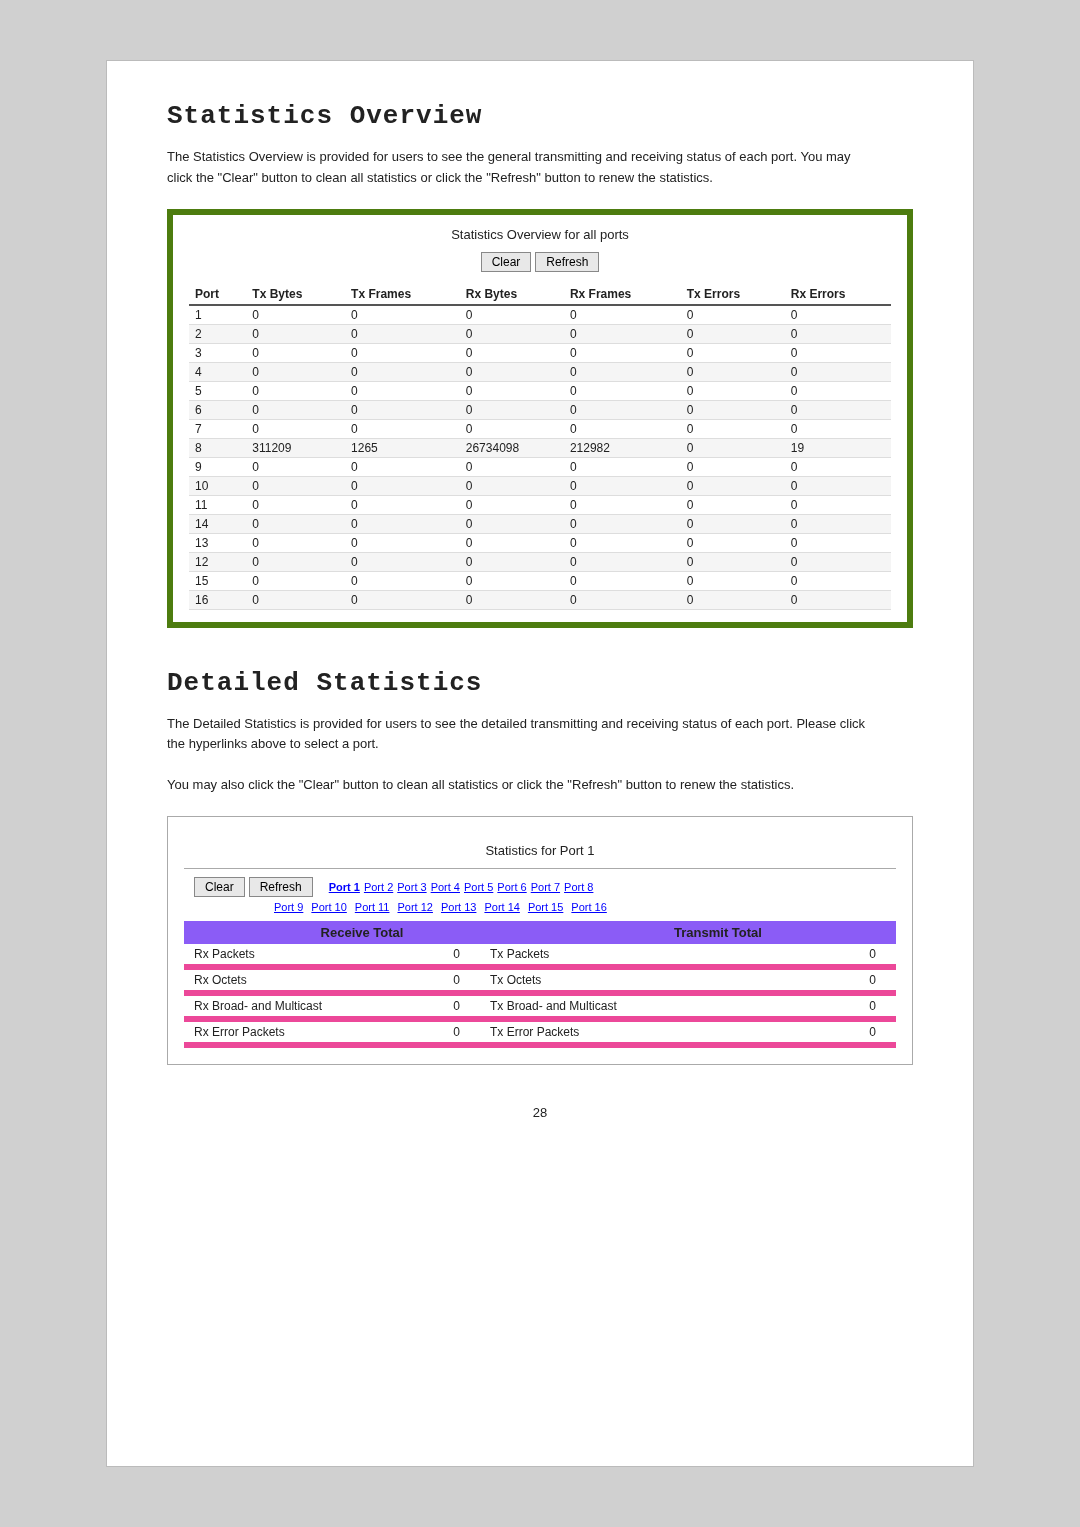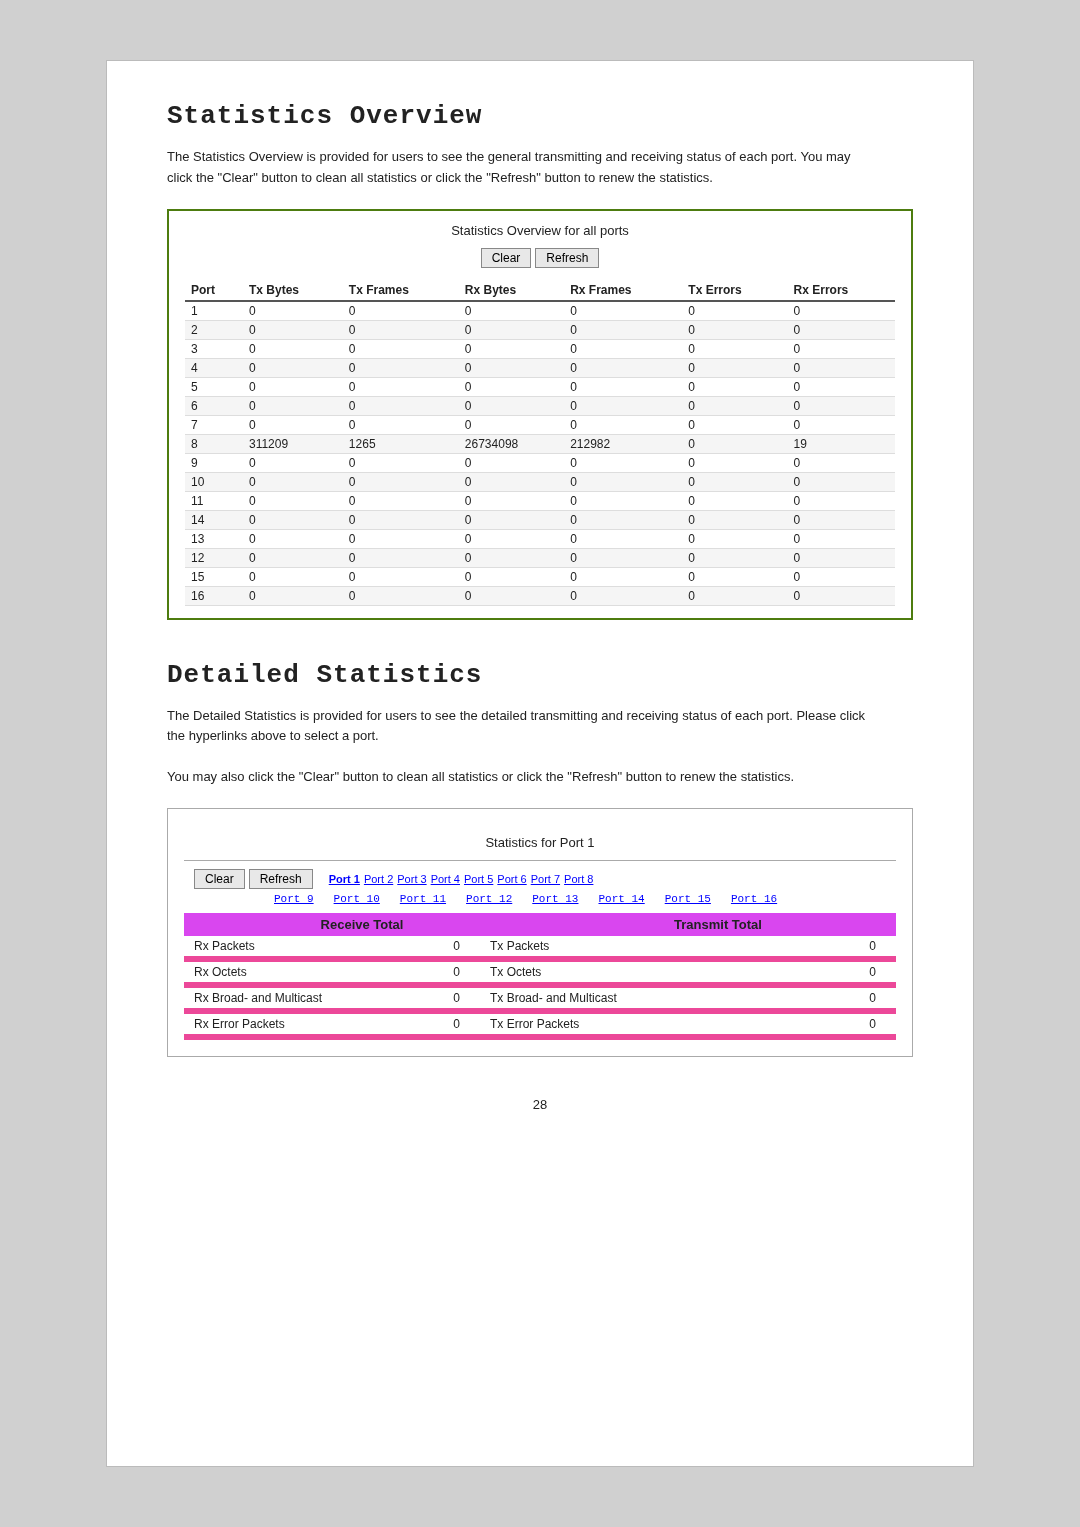--- a/index.html
+++ b/index.html
@@ -27,21 +27,21 @@
       margin-bottom: 16px;
       letter-spacing: 1px;
     }
     .description {
       font-size: 13px;
       line-height: 1.6;
       margin-bottom: 20px;
       max-width: 700px;
     }
     .panel {
-      border: 2px solid #4d7c0f;
+      border: 6px solid #4d7c0f;
       padding: 12px 16px;
       margin-bottom: 40px;
     }
     .panel-title {
       text-align: center;
       font-size: 13px;
       margin-bottom: 10px;
     }
     .btn-row {
       display: flex;
@@ -104,29 +104,28 @@
       text-decoration: underline;
       cursor: pointer;
       white-space: nowrap;
     }
     .port-tab.active {
       color: #00f;
       font-weight: bold;
     }
     .port-tabs-line2 {
       display: flex;
-      gap: 20px;
+      gap: 8px;
       padding: 0 10px 8px 90px;
       flex-wrap: wrap;
-      font-family: Liberation Mono, monospace;
     }
     .receive-transmit-header {
       display: grid;
       grid-template-columns: 1fr 1fr;
-      background: #d946ef;
+      background: #8b5cf6;
       font-weight: bold;
       font-size: 13px;
       padding: 4px 0;
     }
     .receive-transmit-header .col-header {
       text-align: center;
     }
     .detail-stats-table {
       width: 100%;
       border-collapse: collapse;

